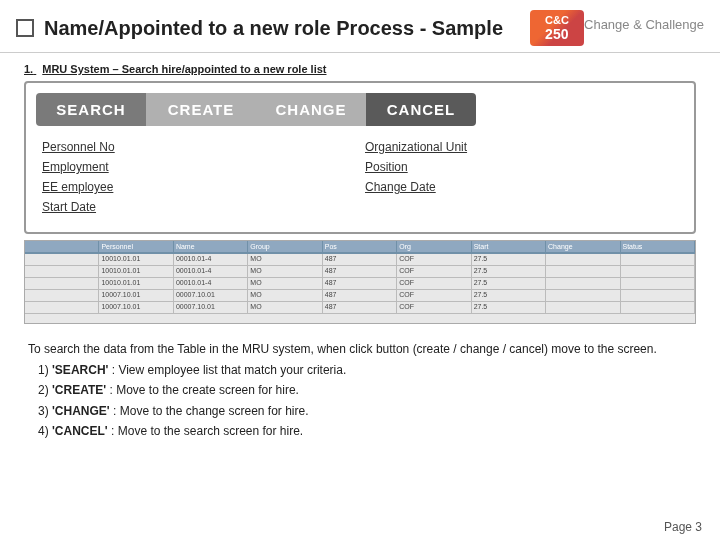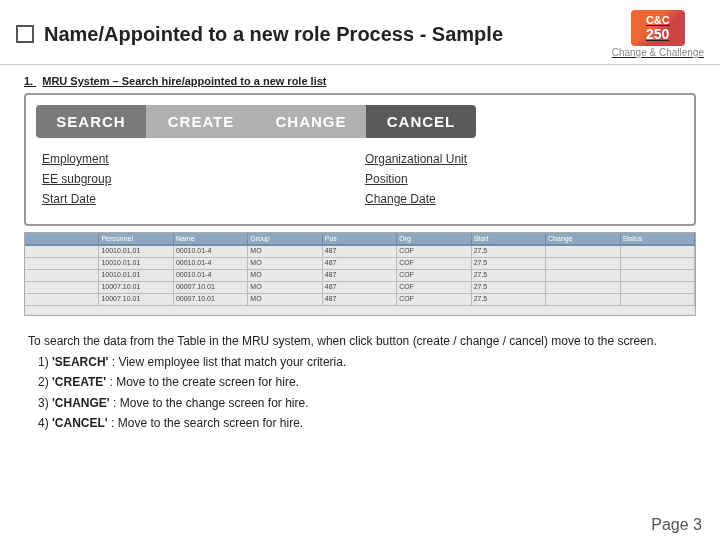--- a/index.html
+++ b/index.html
@@ -30,45 +30,44 @@
       flex-shrink: 0;
     }
     .header-title {
       font-size: 20px;
       font-weight: bold;
       color: #222;
       flex: 1;
     }
     .logo {
       display: flex;
-      flex-direction: column;
-      align-items: center;
-      text-decoration: underline;
+      flex-direction: row;
+      align-items: flex-start;
     }
     .logo-box {
       width: 54px;
       height: 36px;
       background: linear-gradient(135deg, #e63 40%, #c44 60%);
       border-radius: 4px;
       display: flex;
       align-items: center;
       justify-content: center;
       position: relative;
       overflow: hidden;
     }
     .logo-text {
       color: #fff;
       font-size: 11px;
       font-weight: bold;
       letter-spacing: 0px;
     }
     .logo-sub {
-      font-size: 10px;
+      font-size: 13px;
       color: #888;
-      margin-top: 1px;
+      margin-top: 7px;
     }
 
     
     .content {
       padding: 10px 24px 8px 24px;
     }
 
     .step-label {
       font-size: 11px;
       font-weight: bold;
@@ -204,21 +203,21 @@
     }
     .bold {
       font-weight: bold;
     }
 
     
     .footer {
       position: absolute;
       bottom: 6px;
       right: 18px;
-      font-size: 16px;
+      font-size: 12px;
       color: #555;
     }
   </style>
 </head>
 <body>
 
 <div class="header">
   <div class="header-icon"></div>
   <div class="header-title">Name/Appointed to a new role Process - Sample</div>
   <div class="logo">
@@ -240,22 +239,23 @@
 
     <div class="buttons-row">
       <button class="btn-search">SEARCH</button>
       <button class="btn-create">CREATE</button>
       <button class="btn-change">CHANGE</button>
       <button class="btn-cancel">CANCEL</button>
     </div>
 
     <div class="fields-area">
       <div class="fields-col">
+        <span class="field-item">Personnel No</span>
         <span class="field-item">Employment</span>
-        <span class="field-item">EE subgroup</span>
+        <span class="field-item">EE employee</span>
         <span class="field-item">Start Date</span>
       </div>
       <div class="fields-col">
         <span class="field-item">Organizational Unit</span>
         <span class="field-item">Position</span>
         <span class="field-item">Change Date</span>
       </div>
     </div>
 
   </div>

